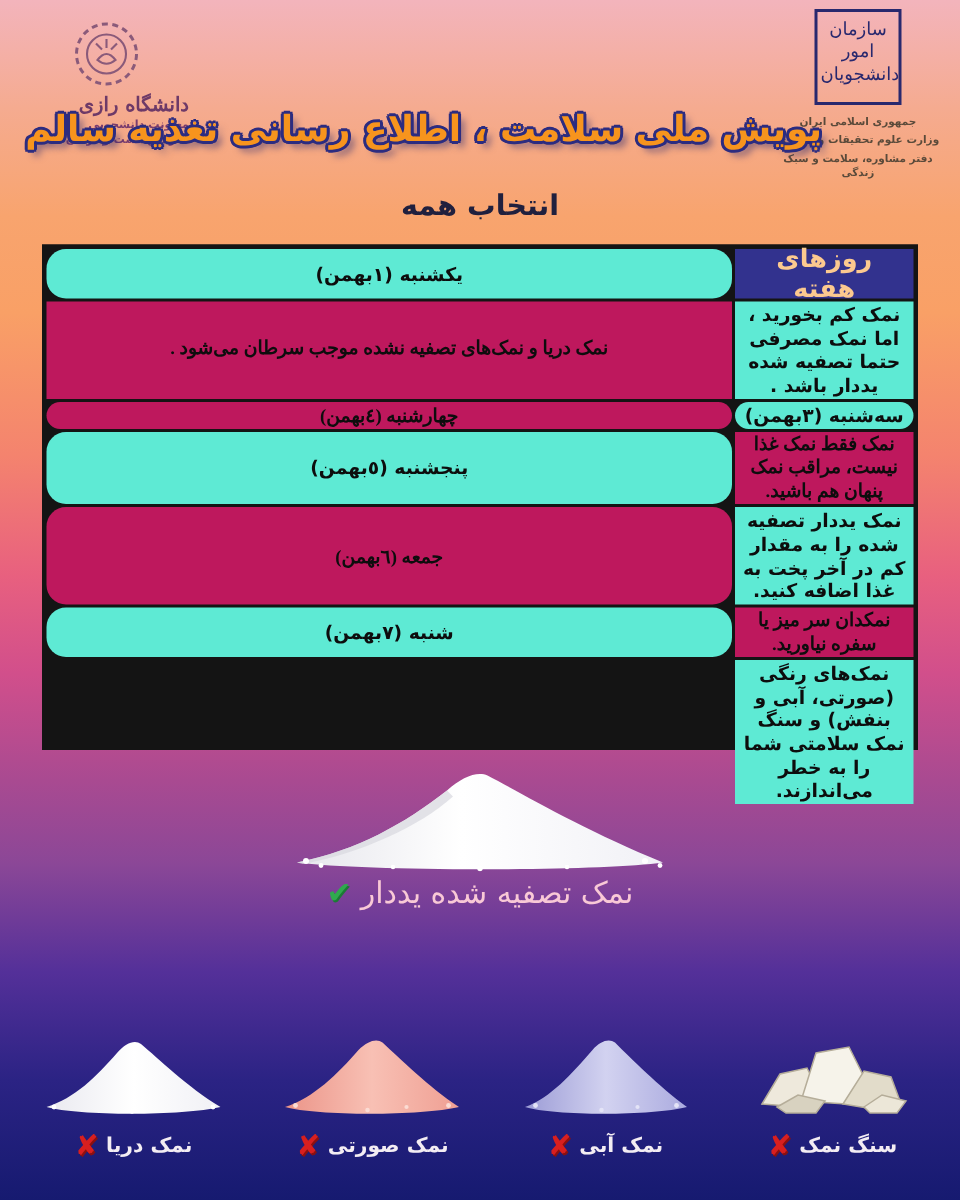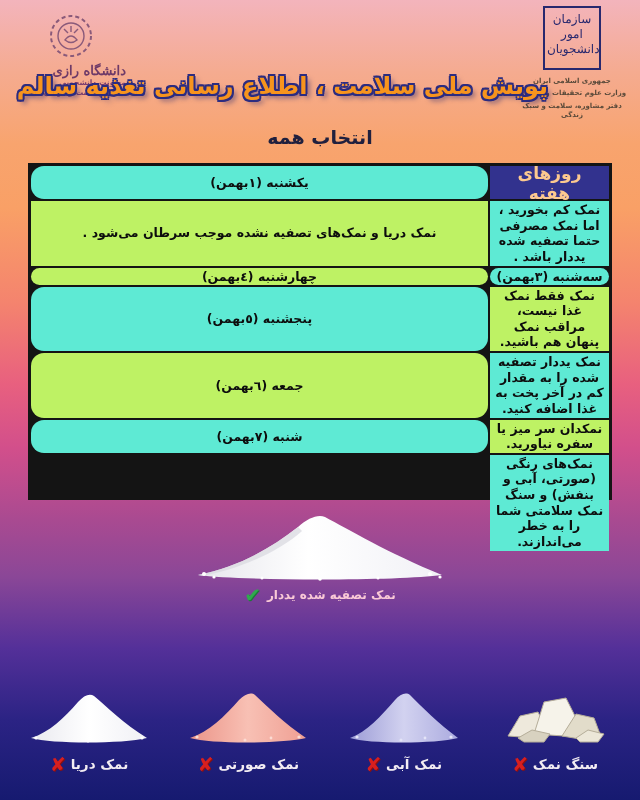--- a/index.html
+++ b/index.html
@@ -85,34 +85,34 @@
     gap: 2px;
   }
   .cell {
     display: flex; align-items: center; justify-content: center;
     text-align: center; padding: 1px 5px;
   }
   .th { background: #32328e; font-weight: bold; font-size: 17px; }
   .th-days  { color: #fcc98f; }
   .th-msgs  { color: #f7941d; }
   .light { background: #5eead4; }
-  .dark  { background: #bef264; }
+  .dark  { background: #be185d; font-family: Liberation Serif, serif; }
   .day-cell { font-size: 12.5px; font-weight: bold; color: #0d0d0d; white-space: nowrap; border-radius: 13px; }
   .msg-cell { font-size: 12.5px; font-weight: bold; color: #0d0d0d; line-height: 1.25; }
 
   
   .approved { margin-top: 7px; text-align: center; }
   .approved svg { display: block; margin: 0 auto; }
   .approved-label {
     margin-top: 2px;
     display: flex; align-items: center; justify-content: center; gap: 6px;
     direction: ltr;
   }
   .check-mark { color: #2faa4e; font-size: 20px; font-weight: bold; text-shadow: 1px 1px 0 #1c7a36; }
-  .approved-text { color: #f9c9d6; font-size: 12px; font-weight: bold; direction: rtl; }
+  .approved-text { color: #f9c9d6; font-size: 20px; font-weight: normal; direction: rtl; }
 
   
   .rejected-row {
     position: absolute; left: 0; right: 0; top: 688px;
     display: flex; justify-content: space-between;
     padding: 0 26px;
   }
   .salt-fig { text-align: center; }
   .salt-fig svg { display: block; margin: 0 auto; }
   .salt-label {

